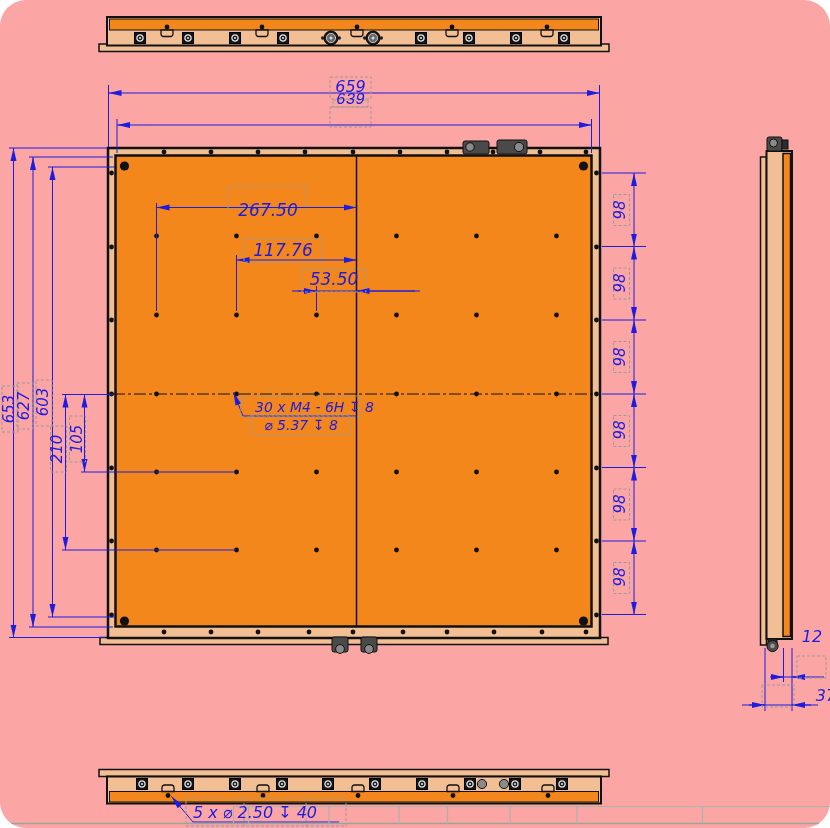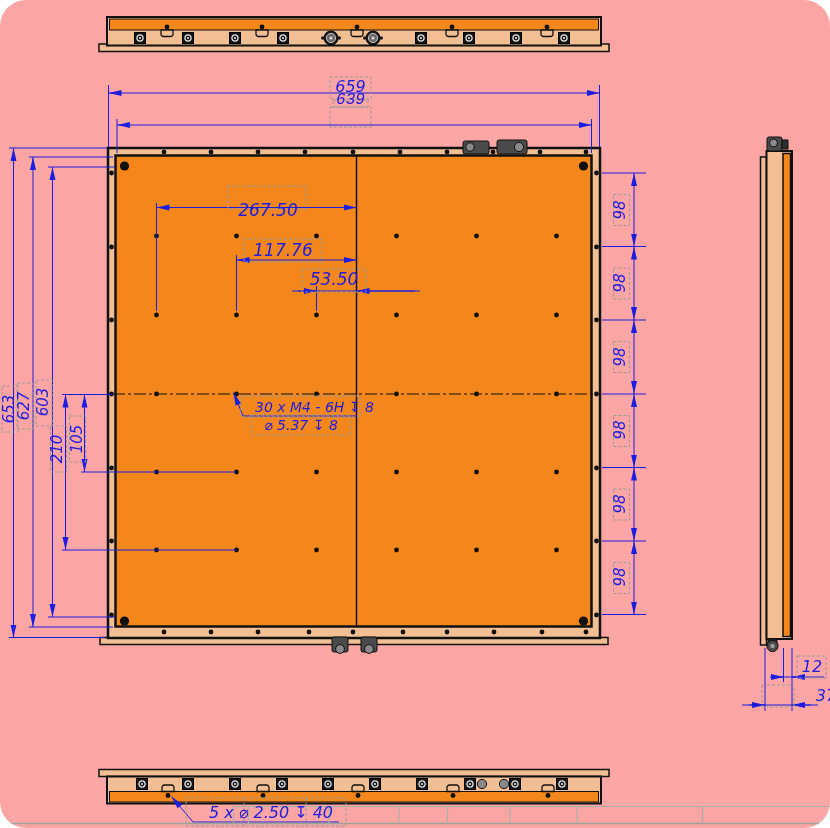--- a/index.html
+++ b/index.html
@@ -341,16 +341,16 @@
 <span class="lbl s15 rot" style="left:3px;top:398px;width:44px;">627</span>
 <span class="lbl s15 rot" style="left:22px;top:394px;width:44px;">603</span>
 <span class="lbl s15 rot" style="left:36px;top:441px;width:44px;">210</span>
 <span class="lbl s15 rot" style="left:56px;top:431px;width:44px;">105</span>
 <span class="lbl s15 rot" style="left:606px;top:202px;width:30px;">98</span>
 <span class="lbl s15 rot" style="left:606px;top:275px;width:30px;">98</span>
 <span class="lbl s15 rot" style="left:606px;top:349px;width:30px;">98</span>
 <span class="lbl s15 rot" style="left:606px;top:422px;width:30px;">98</span>
 <span class="lbl s15 rot" style="left:606px;top:496px;width:30px;">98</span>
 <span class="lbl s15 rot" style="left:606px;top:569px;width:30px;">98</span>
-<span class="lbl" style="left:799px;top:659px;width:26px;">12</span>
+<span class="lbl" style="left:799px;top:629px;width:26px;">12</span>
 <span class="lbl" style="left:764px;top:688px;width:28px;padding-left:48px;">37</span>
-<span class="lbl" style="left:200px;top:805px;width:142px;">5 x ⌀ 2.50 ↧ 40</span>
+<span class="lbl" style="left:184px;top:805px;width:142px;">5 x ⌀ 2.50 ↧ 40</span>
 </div>
 
 </body></html>

